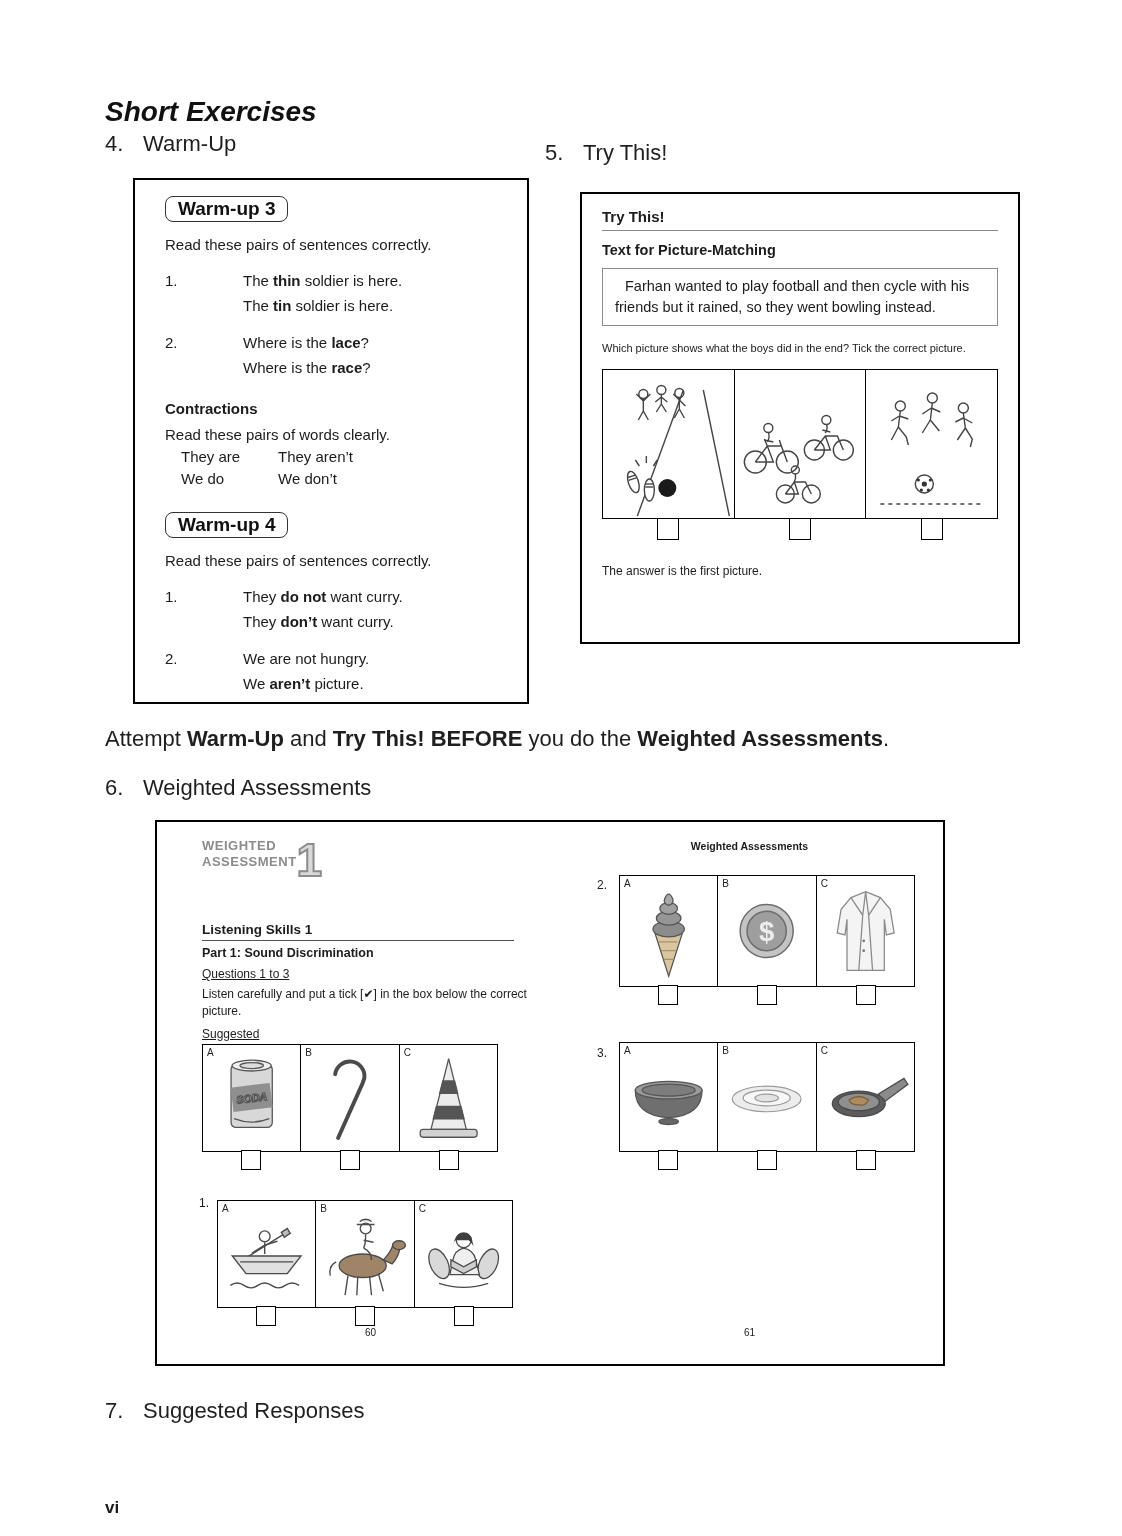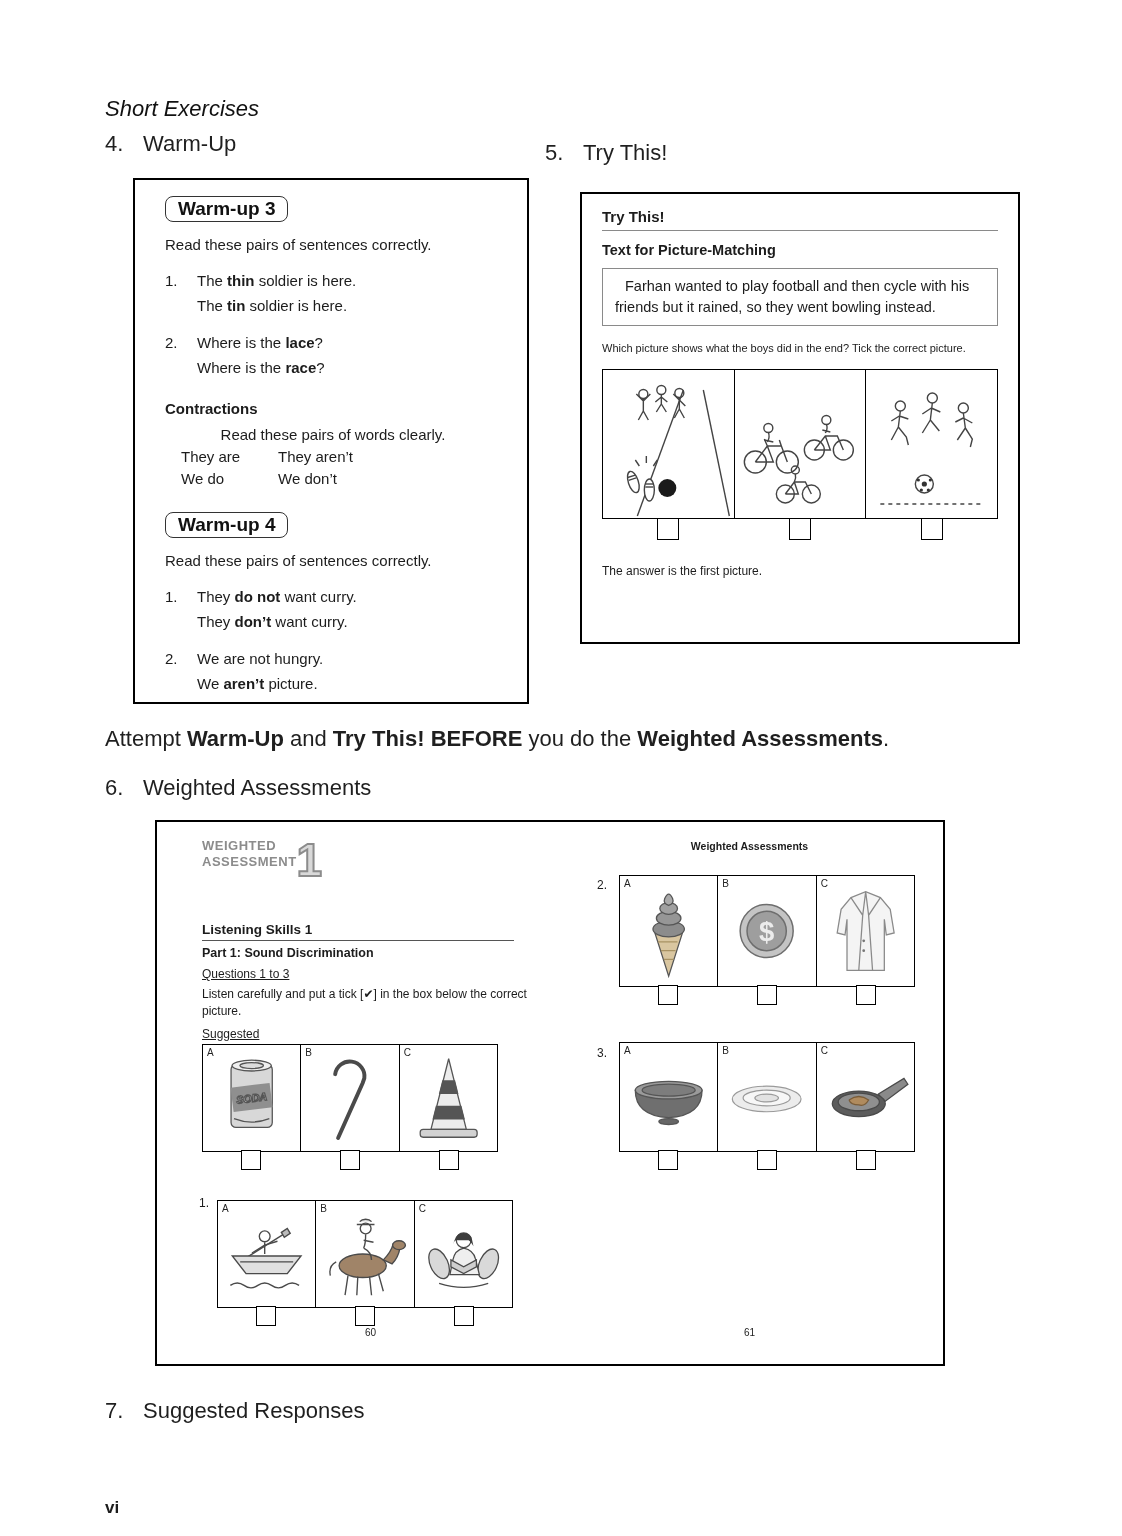--- a/index.html
+++ b/index.html
@@ -4,40 +4,40 @@
 <style>
   * { margin:0; padding:0; box-sizing:border-box; }
   html,body { background:#ffffff; }
   .page {
     position:relative; width:1122px; height:1536px; background:#fff;
     font-family:"Liberation Sans", sans-serif; color:#1c1c1c; overflow:hidden;
   }
   .abs { position:absolute; }
 
   
-  .section-title { font-size:22px; font-weight:normal; font-style:italic; color:#111; }
+  .section-title { font-size:28px; font-weight:bold; font-style:italic; color:#111; }
   .h1 { font-size:22px; color:#1f1f1f; }
   .hnum { display:inline-block; width:38px; }
 
   
   .warmup-box {
     border:2px solid #000; background:#fff;
     padding:16px 26px 0 30px; font-size:15px; overflow:hidden;
   }
   .pill-wrap { line-height:0; }
   .pill {
     display:inline-block; border:1.5px solid #333; border-radius:8px;
     padding:3px 12px; font-weight:bold; font-size:19px; line-height:18px; color:#111;
   }
   .intro { margin-top:12px; line-height:22px; }
   .qitem { display:flex; margin-top:12px; }
   .qnum { width:32px; flex:none; line-height:25px; }
-  .qline { display:block; line-height:25px; }
+  .qline { display:block; line-height:25px;margin-left:46px; }
   .contr-title { margin-top:20px; font-weight:bold; }
-  .contr-intro { margin-top:7px; line-height:22px;text-align:center; }
+  .contr-intro { margin-top:7px; line-height:22px; }
   .pairrow { display:flex; margin-left:16px; line-height:22px; }
   .pairrow .c1 { width:97px; }
   .pill-gap { margin-top:22px; }
 
   
   .trythis-box { border:2px solid #000; background:#fff; padding:14px 20px; overflow:hidden; }
   .tt-title { font-size:15px; font-weight:bold; border-bottom:1px solid #8a8a8a; padding-bottom:5px; }
   .tt-sub { font-size:14.5px; font-weight:bold; margin-top:11px; }
   .tt-passage {
     border:1px solid #8a8a8a; margin-top:10px; padding:7px 12px;

